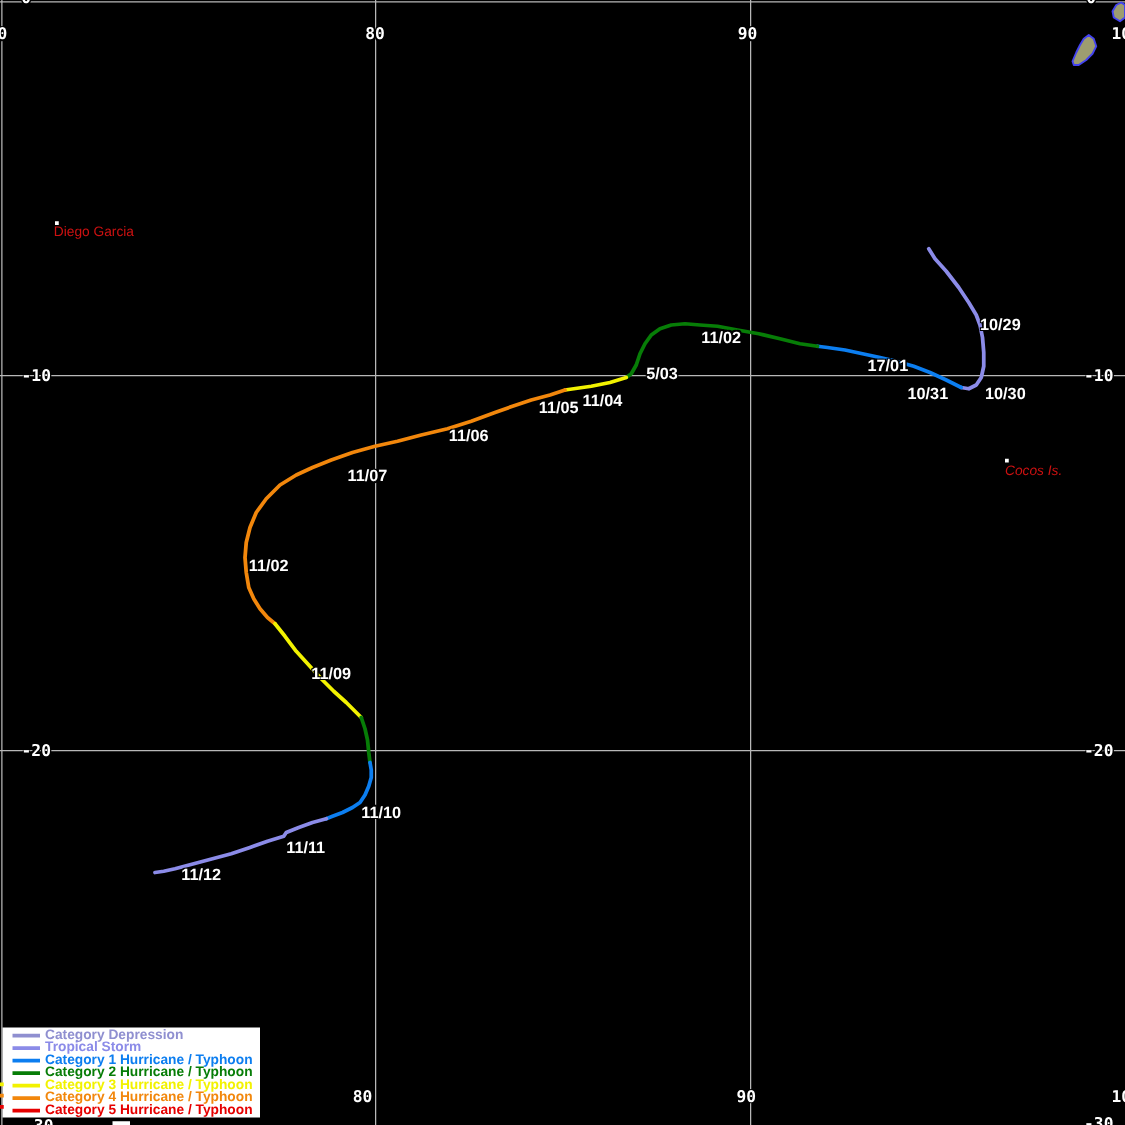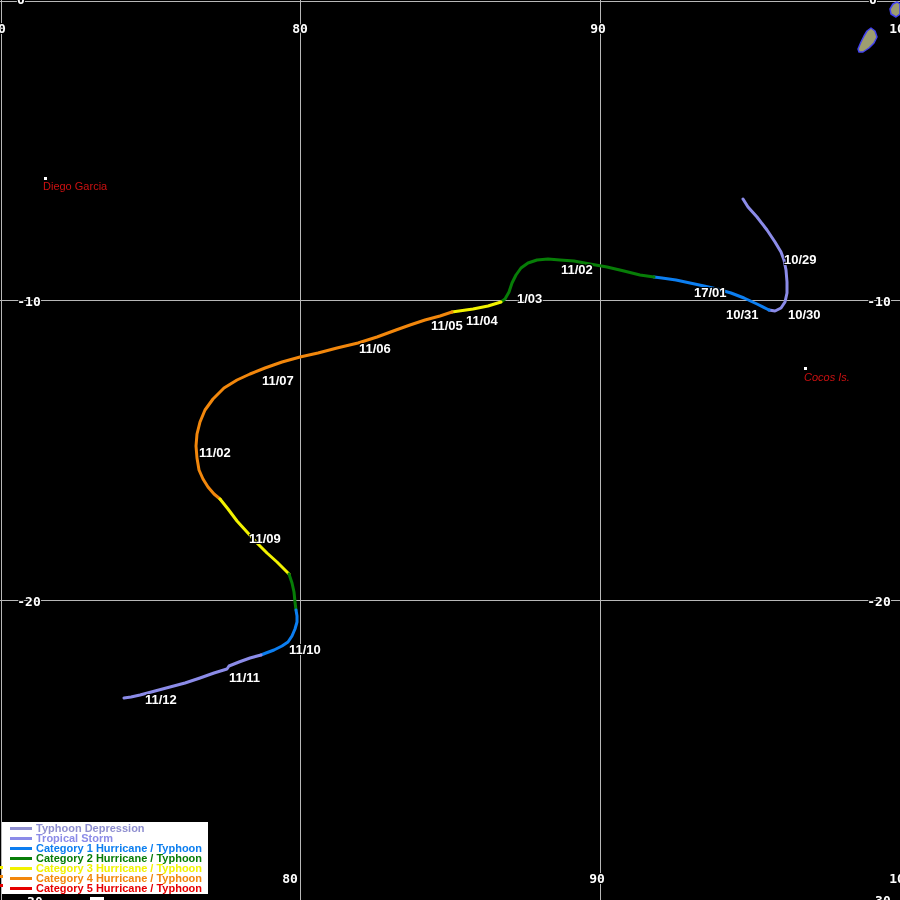--- a/index.html
+++ b/index.html
@@ -68,40 +68,40 @@
     <span class="axis-label" style="left: 879px; top: 301px;">-10</span>
     <span class="axis-label" style="left: 29px; top: 601px;">-20</span>
     <span class="axis-label" style="left: 879px; top: 601px;">-20</span>
     <span class="axis-label" style="left: 31px; top: 901px;">-30</span>
     <span class="axis-label" style="left: 879px; top: 900px;">-30</span>
     <span class="date-label" style="left: 784px; top: 252px;">10/29</span>
     <span class="date-label" style="left: 726px; top: 307px;">10/31</span>
     <span class="date-label" style="left: 788px; top: 307px;">10/30</span>
     <span class="date-label" style="left: 694px; top: 285px;">17/01</span>
     <span class="date-label" style="left: 561px; top: 262px;">11/02</span>
-    <span class="date-label" style="left: 517px; top: 291px;">1/03</span>
+    <span class="date-label" style="left: 517px; top: 291px;">5/03</span>
     <span class="date-label" style="left: 466px; top: 313px;">11/04</span>
     <span class="date-label" style="left: 431px; top: 318px;">11/05</span>
     <span class="date-label" style="left: 359px; top: 341px;">11/06</span>
-    <span class="date-label" style="left: 262px; top: 373px;">11/07</span>
+    <span class="date-label" style="left: 278px; top: 373px;">11/07</span>
     <span class="date-label" style="left: 199px; top: 445px;">11/02</span>
     <span class="date-label" style="left: 249px; top: 531px;">11/09</span>
     <span class="date-label" style="left: 289px; top: 642px;">11/10</span>
     <span class="date-label" style="left: 229px; top: 670px; text-align: center;">11/11</span>
     <span class="date-label" style="left: 145px; top: 692px;">11/12</span>
     <span class="place-dot" style="left: 44px; top: 177px;"></span>
     <span class="place-label" style="left: 43px; top: 180px; color: rgb(204, 17, 17);">Diego Garcia</span>
     <span class="place-dot" style="left: 804px; top: 367px;"></span>
     <span class="place-label" style="left: 804px; top: 371px; color: rgb(204, 17, 17); font-style: italic;">Cocos Is.</span>
   </div>
 
 <div class="legend" style="left: 2px; top: 822px; width: 206px; height: 72px; background: rgb(255, 255, 255);">
     <div class="legend-row">
       <div class="legend-swatch" style="background: rgb(143, 143, 208);"></div>
-      <div class="legend-label" style="color: rgb(143, 143, 208);">Typhoon Depression</div>
+      <div class="legend-label" style="color: rgb(143, 143, 208);">Category Depression</div>
     </div>
     <div class="legend-row">
       <div class="legend-swatch" style="background: rgb(139, 139, 232);"></div>
       <div class="legend-label" style="color: rgb(139, 139, 232);">Tropical Storm</div>
     </div>
     <div class="legend-row">
       <div class="legend-swatch" style="background: rgb(12, 126, 240);"></div>
       <div class="legend-label" style="color: rgb(12, 126, 240);">Category 1 Hurricane / Typhoon</div>
     </div>
     <div class="legend-row">

